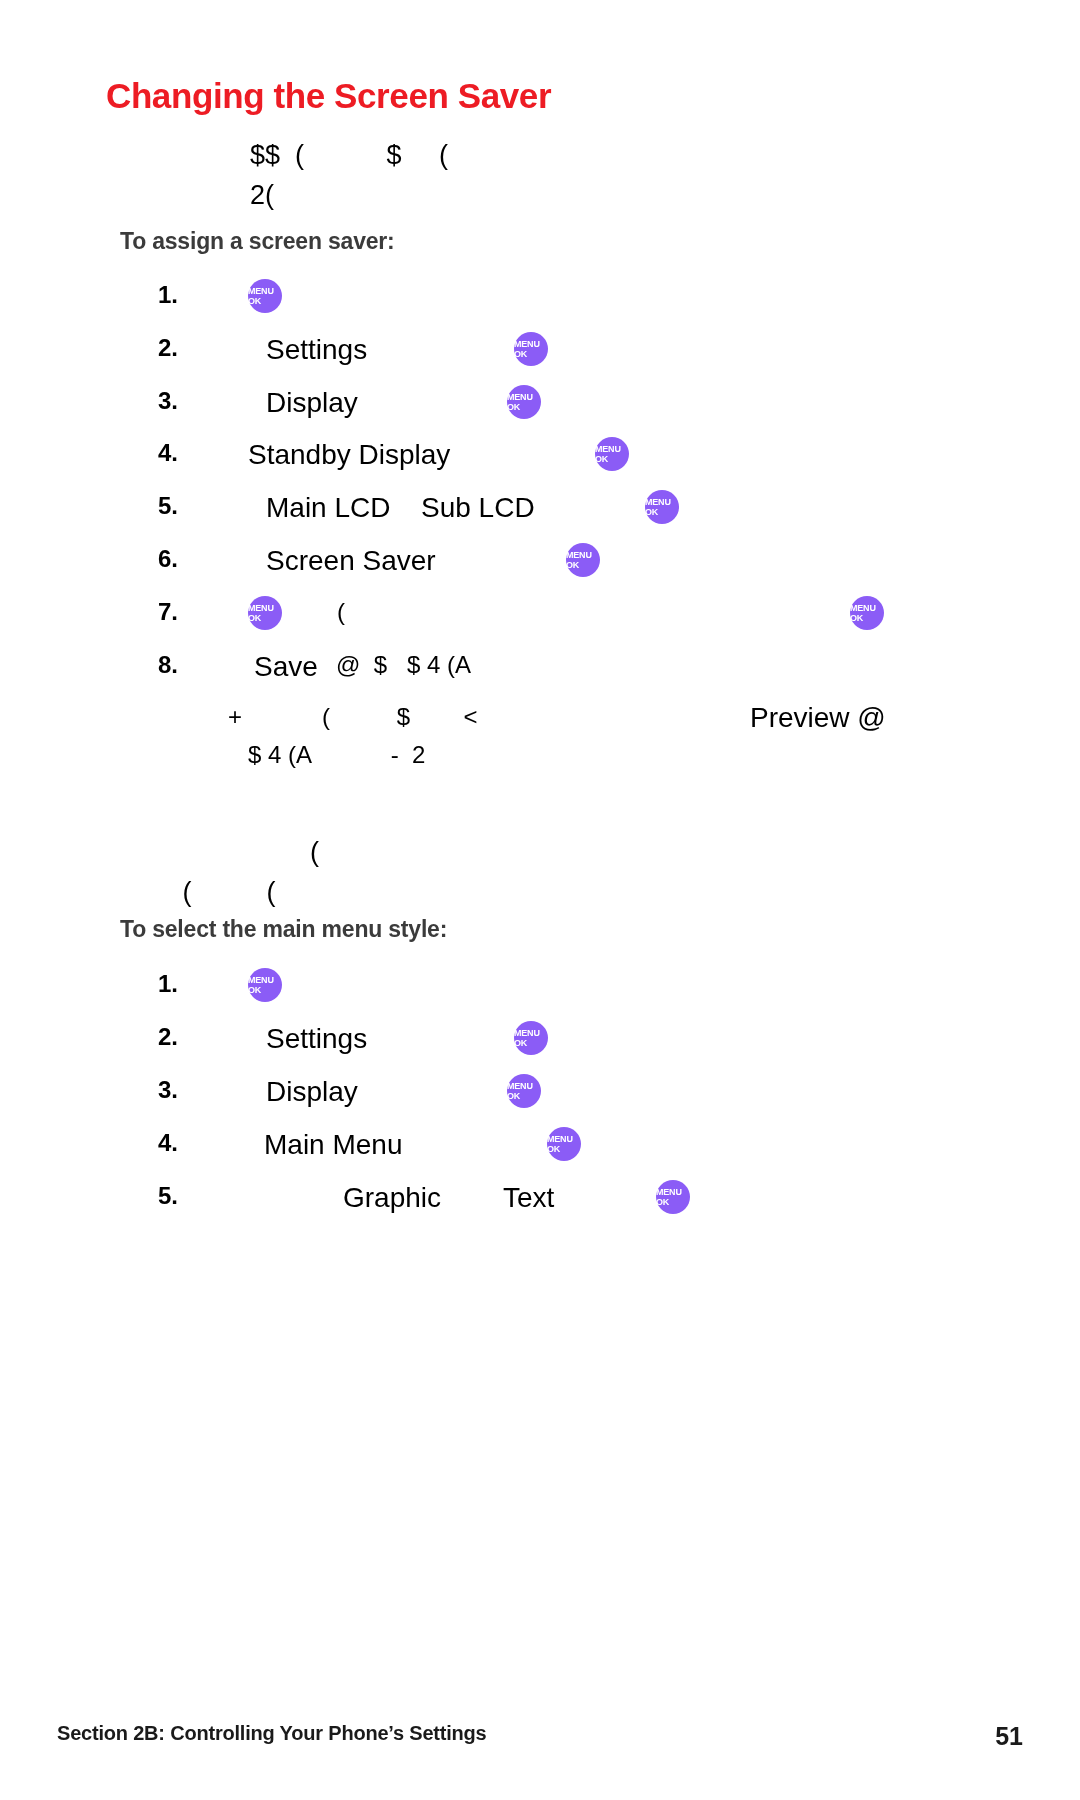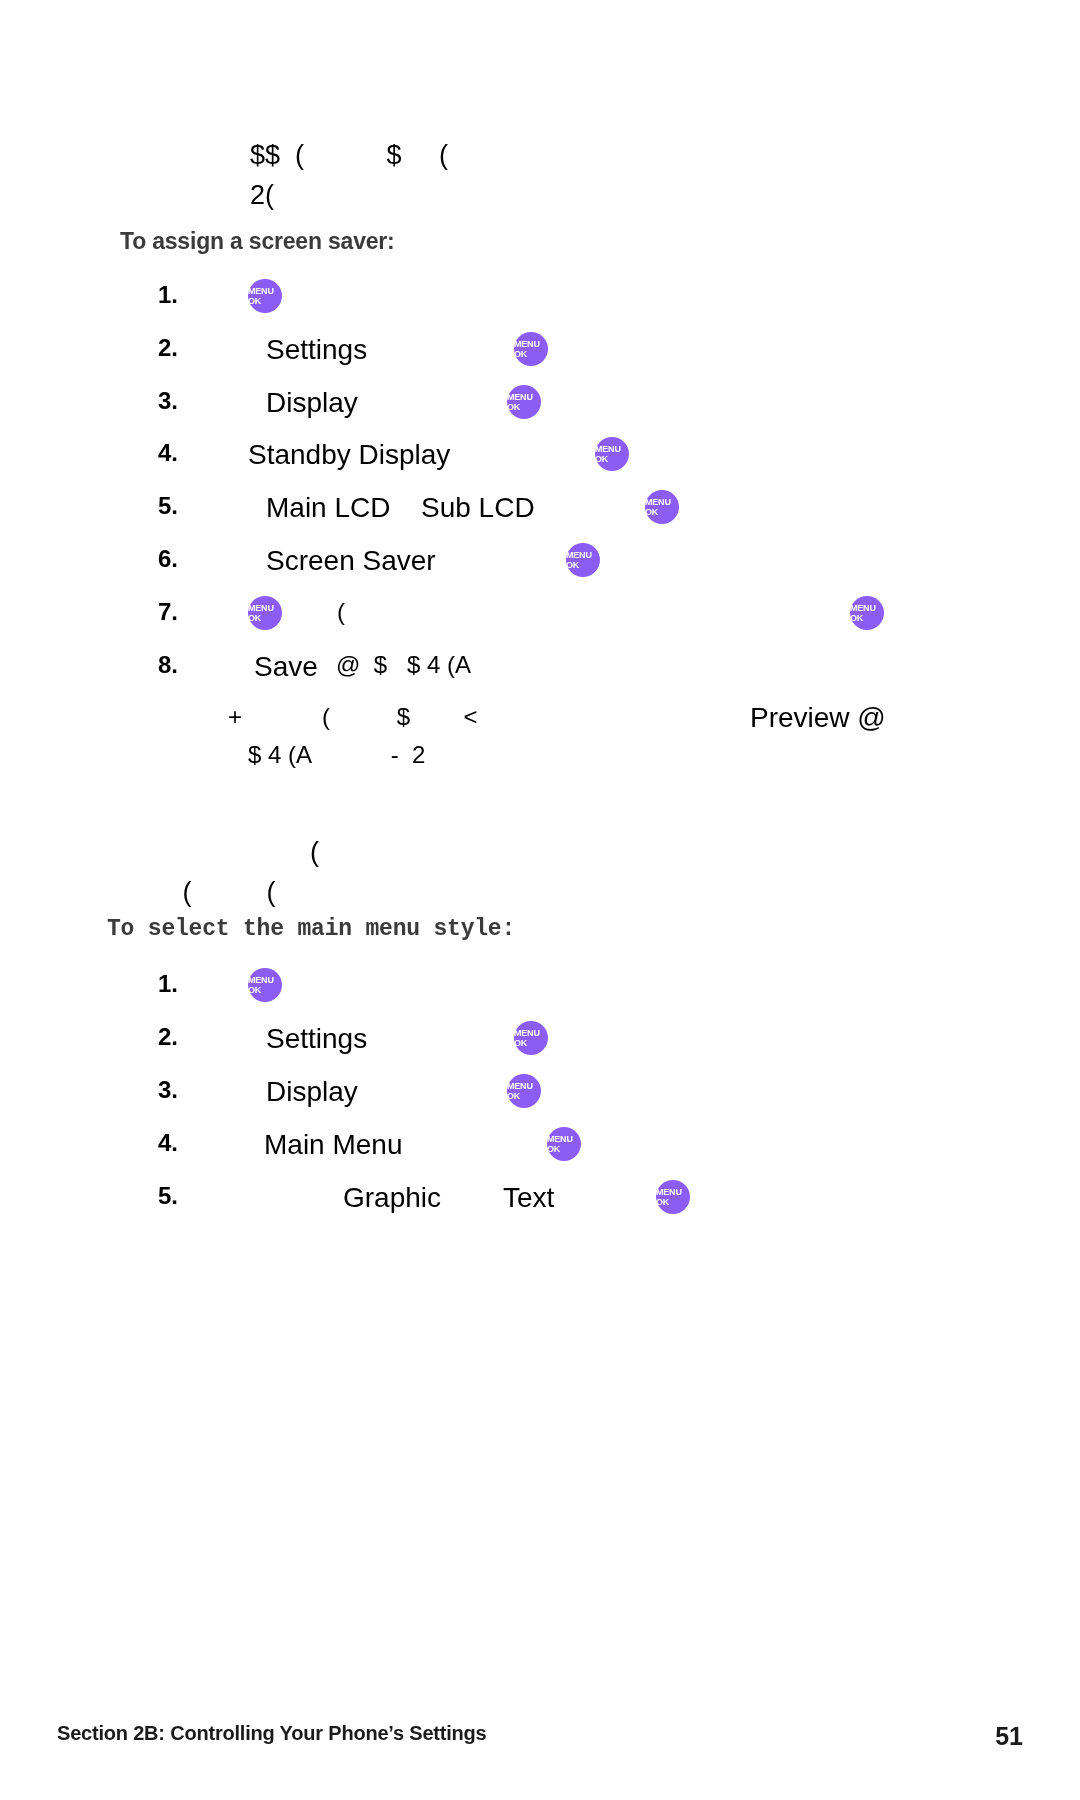--- a/index.html
+++ b/index.html
@@ -47,21 +47,21 @@
   
   .lead-in {
     position: absolute;
     font-weight: bold;
     font-size: 23px;
     color: #3b3b3b;
     letter-spacing: -0.2px;
     white-space: nowrap;
   }
   #lead-assign { left: 120px; top: 228px; }
-  #lead-select { left: 107px; top: 916px; font-family: Liberation Mono, monospace; }
+  #lead-select { left: 120px; top: 916px; }
 
   
   .step {
     position: absolute;
     height: 40px;
   }
   .step-num {
     position: absolute;
     left: 0;
     top: 0;
@@ -128,20 +128,21 @@
     font-size: 25px;
     font-weight: bold;
     color: #1a1a1a;
   }
 </style>
 </head>
 <body>
 
 <div class="page">
 
+  <div class="section-heading" id="heading-screen-saver">Changing the Screen Saver</div>
 
   <div class="intro" id="intro-screen-saver">$$  (           $     (
 2(</div>
 
   <div class="lead-in" id="lead-assign">To assign a screen saver:</div>
 
   <div class="step" style="left:140px; top:281px; width:820px;">
     <span class="step-num">1.</span>
     <span class="menu-key" style="left:108px; top:-2px;">
       <span class="mk-top">MENU</span>

